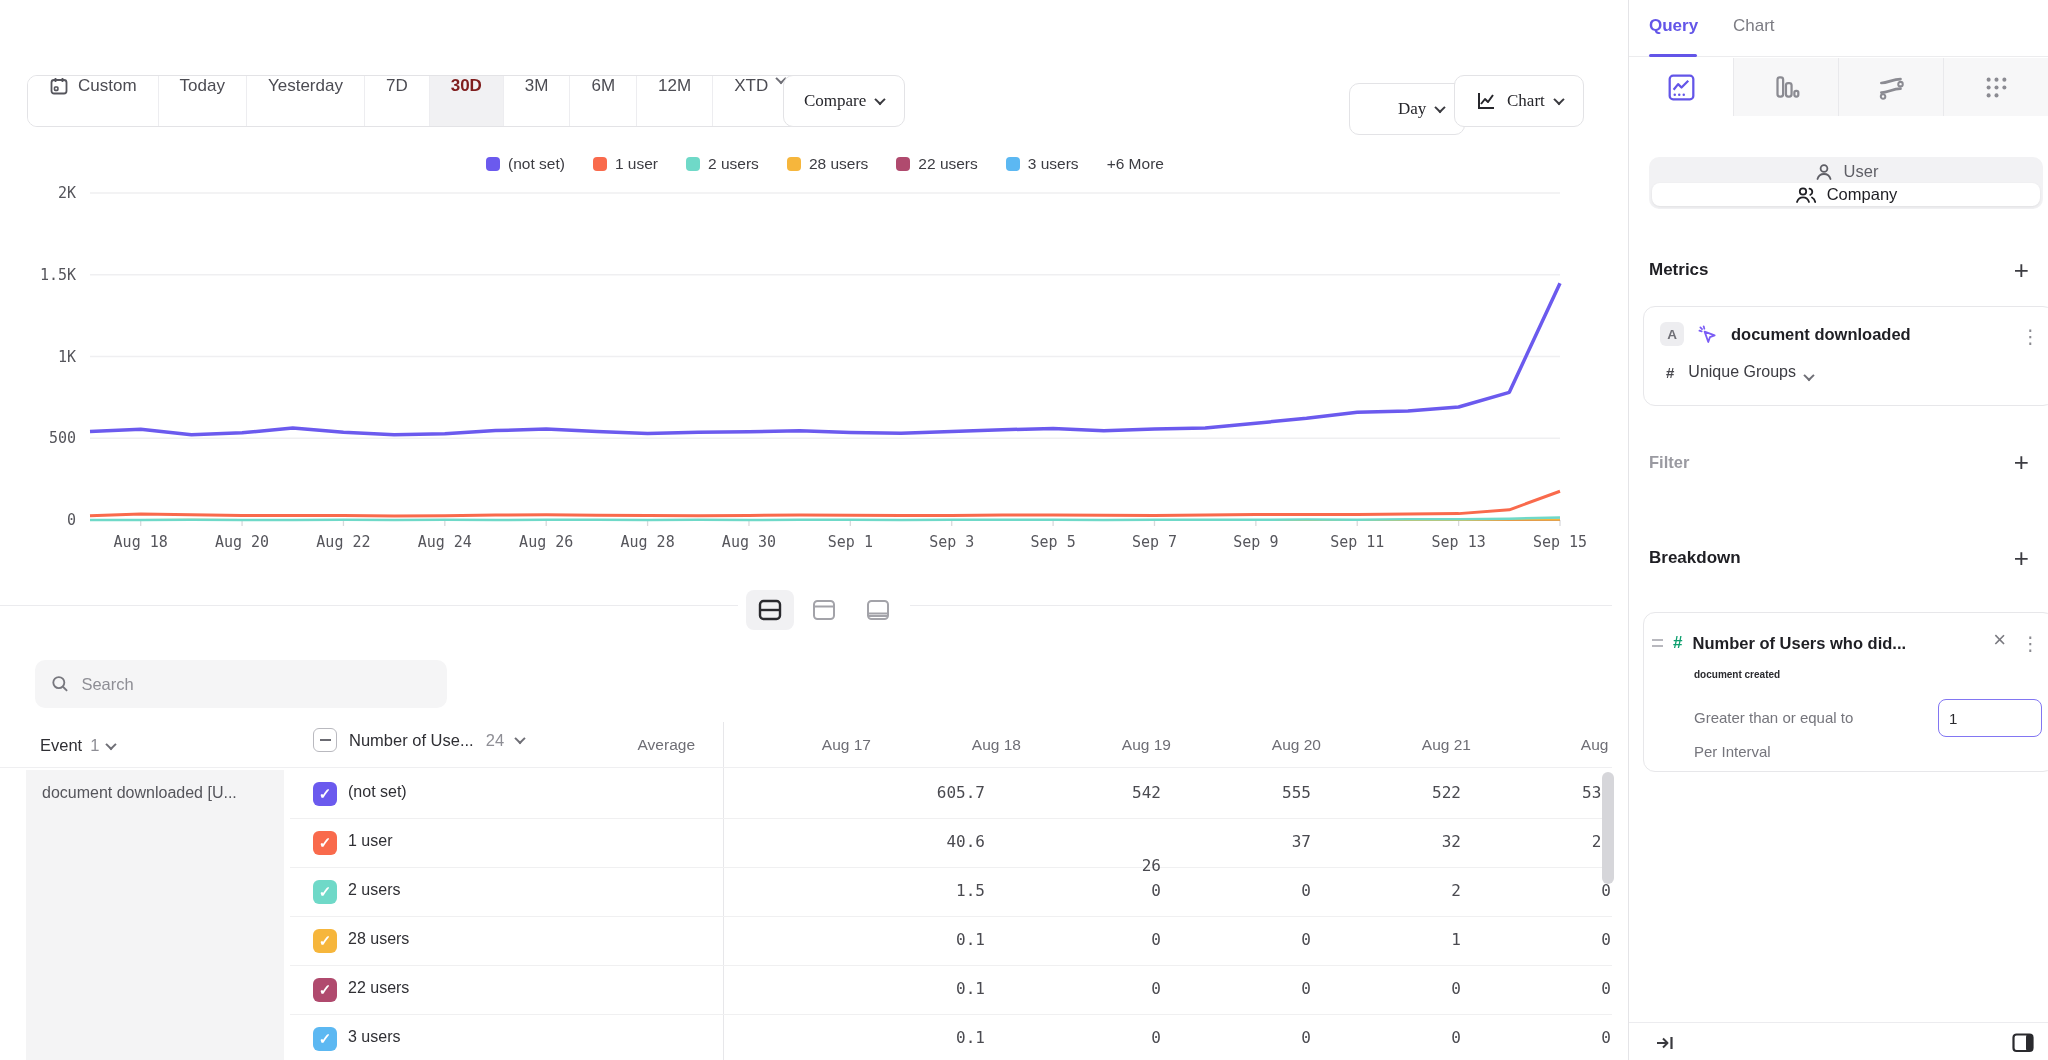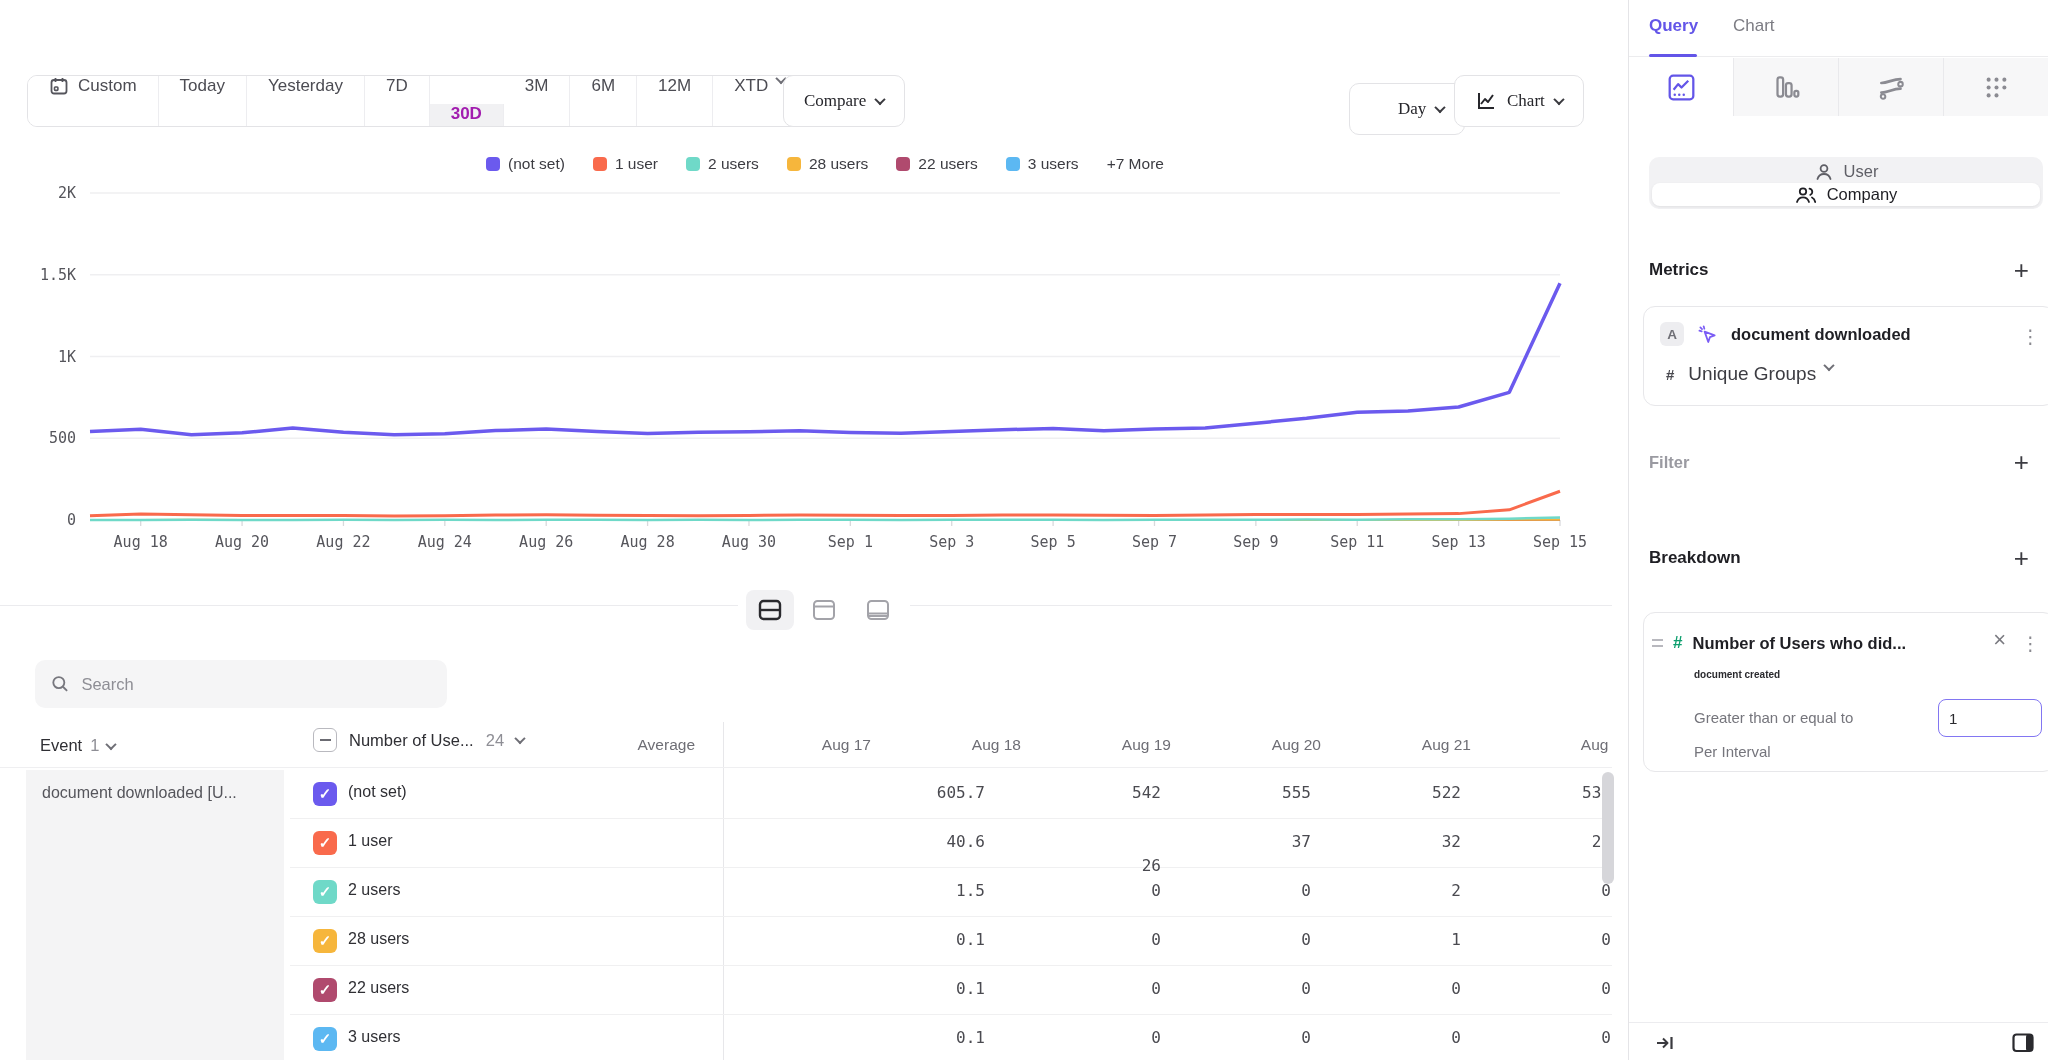--- a/index.html
+++ b/index.html
@@ -7,21 +7,21 @@
     font-family:"Liberation Sans", sans-serif; color:#2a2a2e; }
   .abs { position:absolute; }
   #stage { position:relative; width:2048px; height:1060px; background:#fff; }
 
   
   .range-group { left:27px; top:75px; height:52px; display:flex; align-items:stretch;
     border:1px solid #e3e3e6; border-radius:10px; overflow:hidden; background:#fff; }
   .range-item { display:flex; align-items:flex-start; gap:9px; padding:0 21px; font-size:17px;
     color:#4c4c53; border-right:1px solid #ededf0; cursor:pointer; background:#fff; white-space:nowrap; }
   .range-item:last-child { border-right:none; }
-  .range-item.active { background:#f1f1f3; color:#a21caf; font-weight:700;margin-top:28px; }
+  .range-item.active { background:#f1f1f3; color:#7f1d1d; font-weight:700; }
   .btn { height:52px; display:flex; align-items:center; gap:10px; padding:0 20px;
     border:1px solid #e3e3e6; border-radius:10px; background:#fff; font-size:17px; color:#26262b;font-family:Liberation Serif, serif; }
   .chev { width:8px; height:8px; border-right:2px solid #6f6f76; border-bottom:2px solid #6f6f76;
     transform:rotate(45deg) translate(-1px,-1px); display:inline-block; }
 
   
   #legend { left:90px; top:155px; width:1470px; display:flex; justify-content:center; gap:28px;
     align-items:center; font-size:15.5px; color:#3c3c42; }
   .leg-item { display:flex; align-items:center; gap:8px; cursor:pointer; }
   .swatch { width:14px; height:14px; border-radius:4px; }
@@ -187,21 +187,21 @@
         <span>28 users</span>
       </div>
     <div class="leg-item">
         <span class="swatch" style="background: rgb(176, 74, 110);"></span>
         <span>22 users</span>
       </div>
     <div class="leg-item">
         <span class="swatch" style="background: rgb(92, 184, 242);"></span>
         <span>3 users</span>
       </div>
-    <div class="leg-more">+7 More</div>
+    <div class="leg-more">+6 More</div>
   </div>
 
   <svg class="abs" id="chart-svg" width="1612" height="370">
       <line x1="90" x2="1560" y1="335" y2="335" stroke="#e4e4e7" stroke-width="1.3"></line>
       <text x="76" y="340" text-anchor="end">0</text>
       <line x1="90" x2="1560" y1="253.25" y2="253.25" stroke="#efeff1" stroke-width="1.3"></line>
       <text x="76" y="258.25" text-anchor="end">500</text>
       <line x1="90" x2="1560" y1="171.5" y2="171.5" stroke="#efeff1" stroke-width="1.3"></line>
       <text x="76" y="176.5" text-anchor="end">1K</text>
       <line x1="90" x2="1560" y1="89.75" y2="89.75" stroke="#efeff1" stroke-width="1.3"></line>
@@ -438,21 +438,21 @@
             <path d="M8,8 L18.5,12 L13.5,13.8 L11.8,18.8 Z" fill="none" stroke="#7a5cf5" stroke-width="1.9" stroke-linejoin="round"></path>
             <line x1="7" y1="2.5" x2="7.7" y2="5" stroke="#7a5cf5" stroke-width="1.8" stroke-linecap="round"></line>
             <line x1="2.5" y1="7" x2="5" y2="7.7" stroke="#7a5cf5" stroke-width="1.8" stroke-linecap="round"></line>
             <line x1="3.5" y1="3.5" x2="5.3" y2="5.3" stroke="#7a5cf5" stroke-width="1.8" stroke-linecap="round"></line>
           </svg>
         <span style="font-size:16.5px; font-weight:600; color:#1f1f24;">document downloaded</span>
       </div>
       <span class="kebab" style="position:absolute; right:14px; top:18px;">⋮</span>
       <div style="position:absolute; left:22px; top:56px; display:flex; align-items:center; gap:14px;">
         <span class="hash-gray">#</span>
-        <span style="font-size:19px; color:#3c3c42; display:flex; align-items:flex-start; gap:9px;">
+        <span style="font-size:16px; color:#3c3c42; display:flex; align-items:flex-end; gap:9px;">
           <span>Unique Groups</span>
           <span class="chev"></span>
         </span>
       </div>
     </div>
 
     <div class="sect-head" style="top:452px;">
       <span class="sect-title dim">Filter</span>
       <span class="plus">+</span>
     </div>

